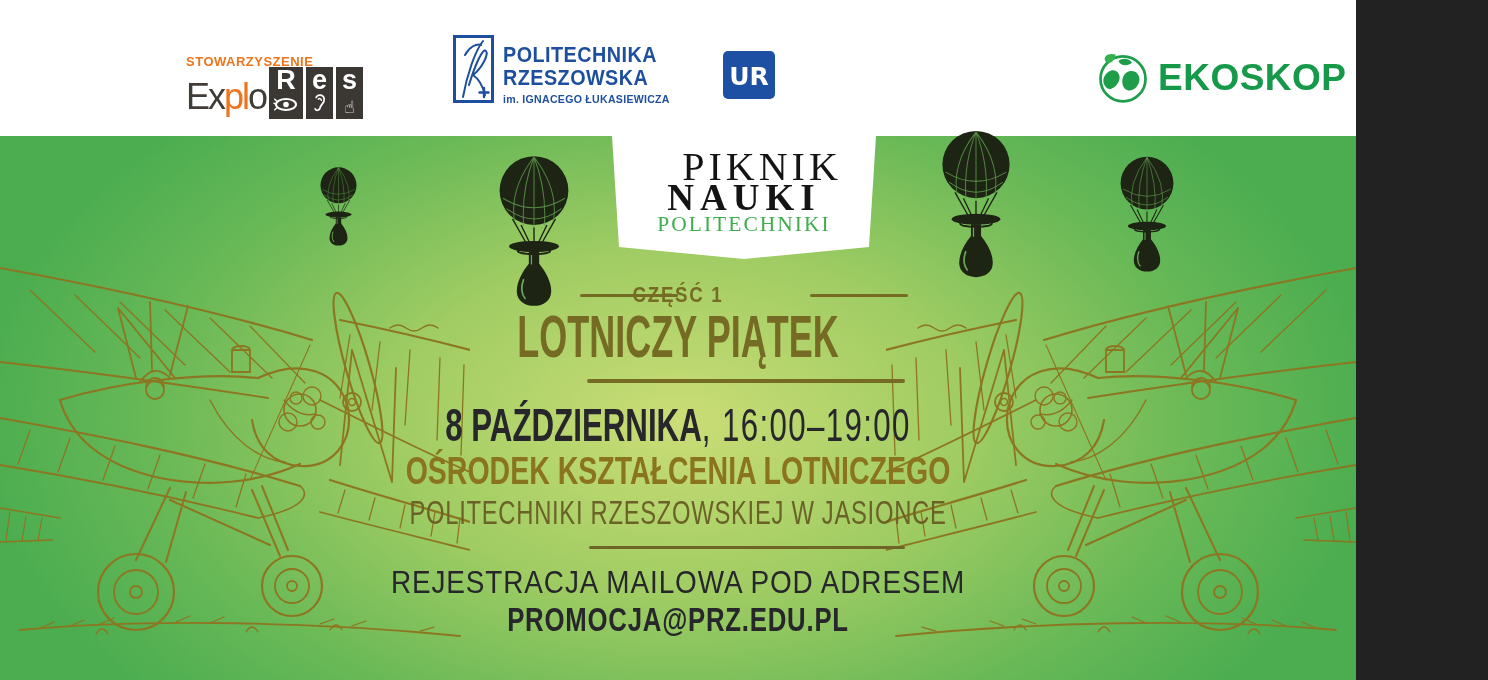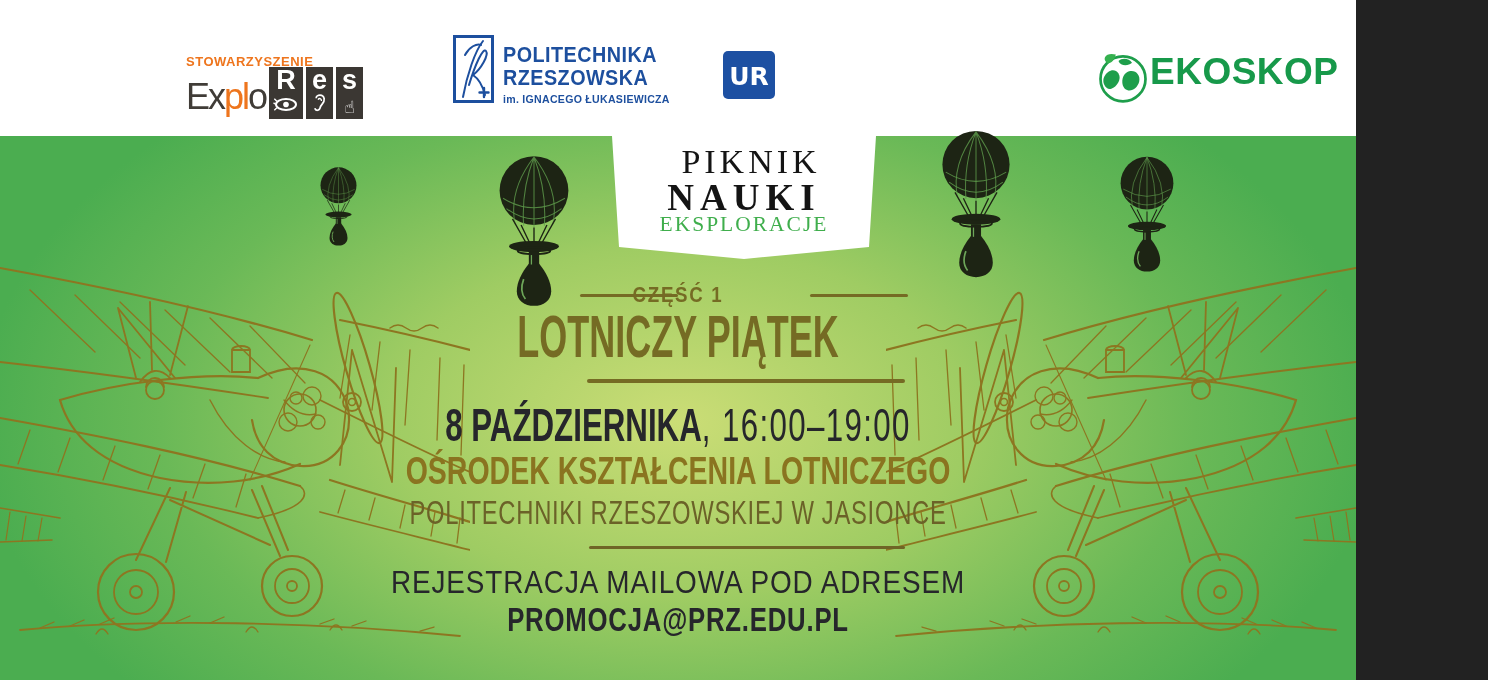--- a/index.html
+++ b/index.html
@@ -28,25 +28,25 @@
   .ex-word .orange{color:#ee751d;}
   .ex-block{background:#3b3733;height:52px;display:flex;flex-direction:column;align-items:center;justify-content:space-between;padding:1px 2px 3px 2px;box-sizing:border-box;}
   .ex-block .bl{color:#fff;font-weight:700;font-size:27px;line-height:25px;}
   .ex-block .hand{color:#fff;font-size:17px;line-height:17px;font-family:"DejaVu Sans",sans-serif;}
   .prz{left:453px;top:35px;display:flex;gap:9px;}
   .prz-text{color:#1d4f9e;transform:scaleX(0.92);transform-origin:0 0;padding-top:9px;}
   .prz-l1,.prz-l2{font-size:21.5px;font-weight:700;line-height:23px;letter-spacing:0.5px;}
   .prz-l3{font-size:11.5px;font-weight:700;letter-spacing:0.3px;margin-top:3px;}
   .ur{left:723px;top:51px;display:flex;align-items:center;gap:17px;}
   .ur-name{color:#1d50a2;font-size:28px;letter-spacing:0.2px;}
-  .ekoskop{left:1096px;top:51px;display:flex;align-items:flex-start;}
+  .ekoskop{left:1096px;top:51px;display:flex;align-items:center;gap:8px;}
   .eko-name{color:#17994a;font-size:37px;font-weight:700;letter-spacing:0.5px;}
   
   .piknik{position:absolute;left:612px;top:0;width:264px;z-index:4;text-align:center;font-family:"Liberation Serif",serif;}
-  .pk1{position:absolute;left:7px;width:100%;top:143px;font-size:34px;letter-spacing:4px;color:#141414;}
+  .pk1{position:absolute;left:18px;width:100%;top:143px;font-size:40px;letter-spacing:4px;color:#141414;}
   .pk2{position:absolute;left:0;width:100%;top:176px;font-size:37px;letter-spacing:6px;color:#141414;font-weight:bold;}
   .pk3{position:absolute;left:0;width:100%;top:212px;font-size:21.5px;letter-spacing:2px;color:#3fae4c;}
   
   .ct{position:absolute;left:0;width:100%;text-align:center;z-index:4;transform-origin:50% 50%;}
   .part-label{top:282px;font-size:22px;font-weight:700;letter-spacing:2px;color:#756b24;transform:scaleX(0.85);}
   .title{top:302px;font-size:60px;font-weight:700;color:#756b24;transform:scaleX(0.60);}
   .dateline{top:398px;font-size:46px;color:#26262b;transform:scaleX(0.68);}
   .dateline .db{font-weight:700;}
   .dateline .dt{font-weight:400;letter-spacing:2px;}
   .venue1{top:450px;font-size:38px;font-weight:700;color:#8a7420;transform:scaleX(0.75);}
@@ -228,21 +228,21 @@
       <path d="M34,24 C42,19 50,26 48,34 C46,42 38,47 32,42 C28,38 28,28 34,24 Z" fill="#1e9e4b"></path>
       <path d="M25,11 C29,7 37,8 40,13 C36,17 27,17 25,11 Z" fill="#1e9e4b"></path>
       <path d="M12,13 C6,8 12,1 22,4 C20,12 15,15 12,13 Z" fill="#35b14f"></path>
     </svg>
     <div class="eko-name">EKOSKOP</div>
   </div>
 
   <div class="piknik">
     <div class="pk1">PIKNIK</div>
     <div class="pk2">NAUKI</div>
-    <div class="pk3">EKSPLORACJE</div>
+    <div class="pk3">POLITECHNIKI</div>
   </div>
 
   <div class="rule rule-s-left"></div>
   <div class="ct part-label">CZĘŚĆ 1</div>
   <div class="rule rule-s-right"></div>
 
   <div class="ct title">LOTNICZY PIĄTEK</div>
   <div class="rule rule-title"></div>
 
   <div class="ct dateline"><span class="db">8 PAŹDZIERNIKA</span><span class="dt">, </span><span class="dt">16:00–19:00</span></div>

